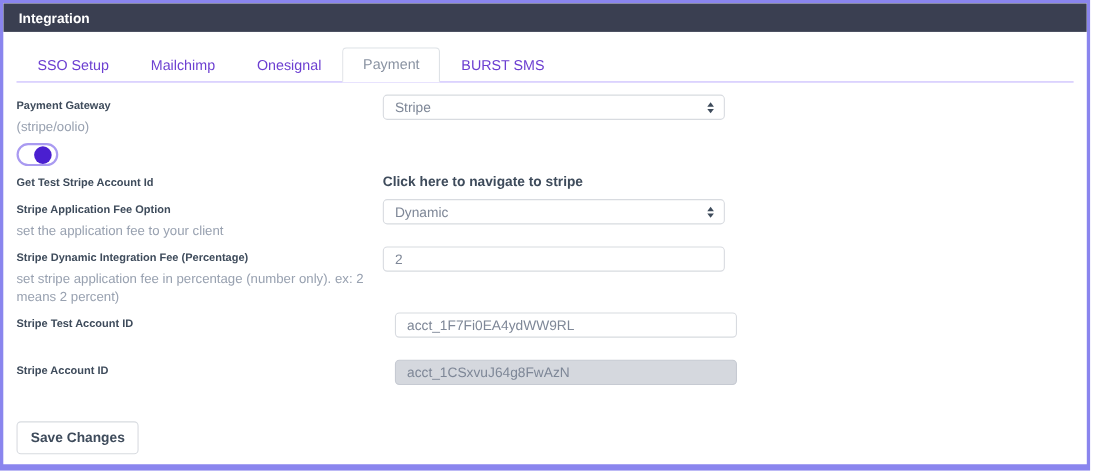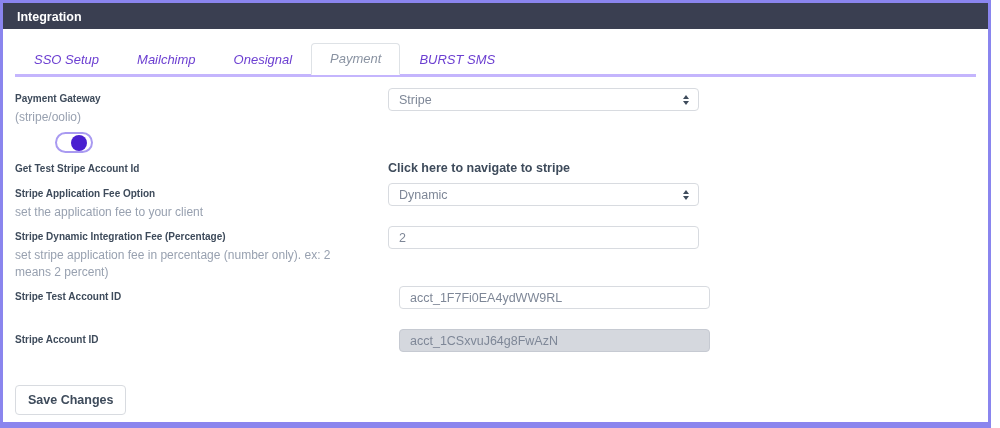--- a/index.html
+++ b/index.html
@@ -21,22 +21,21 @@
     color: #ffffff;
     font-size: 12.5px;
     font-weight: bold;
     padding: 7px 14px 6px 14px;
     height: 26px;
   }
   .tabs {
     display: flex;
     align-items: flex-end;
     margin: 14px 12px 0 12px;
-    border-bottom: 3px solid #c4b5fd;
-    font-style: italic;
+    border-bottom: 1px solid #c4b5fd;
   }
   .tab {
     font-size: 13px;
     color: #6c3fd1;
     padding: 7px 18px 8px 18px;
     cursor: pointer;
     border: 1px solid transparent;
     border-bottom: none;
     border-radius: 4px 4px 0 0;
     margin-bottom: -1px;
@@ -63,21 +62,21 @@
     font-weight: bold;
     color: #3e4b5b;
     line-height: 18px;
   }
   .fhelp {
     font-size: 12px;
     color: #98a1b0;
     line-height: 17px;
     padding-top: 1px;
   }
-  .control { width: 311px; margin-left: 40px; }
+  .control { width: 311px; }
   .selectbox {
     width: 100%;
     height: 23px;
     border: 1px solid #d8dbe0;
     border-radius: 4px;
     background: #ffffff;
     display: flex;
     align-items: center;
     justify-content: space-between;
     padding: 0 9px 0 10px;

